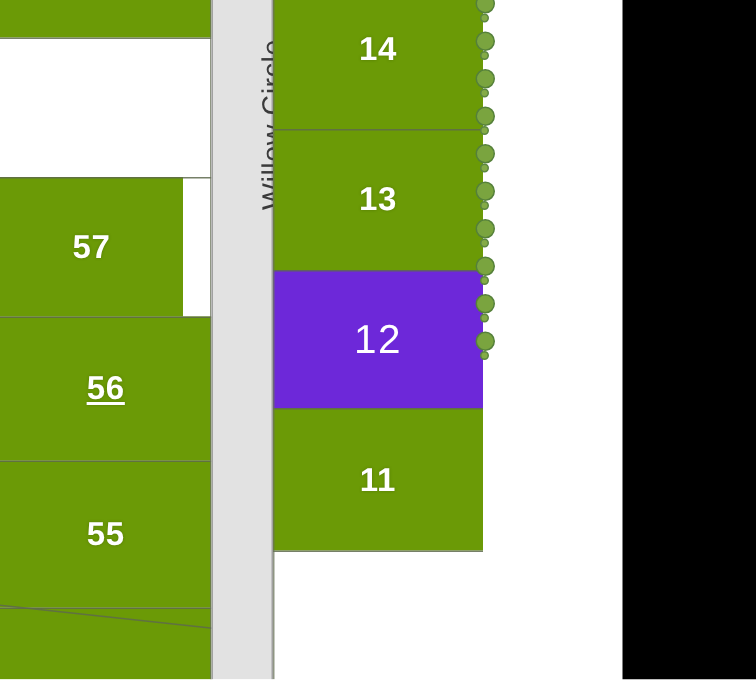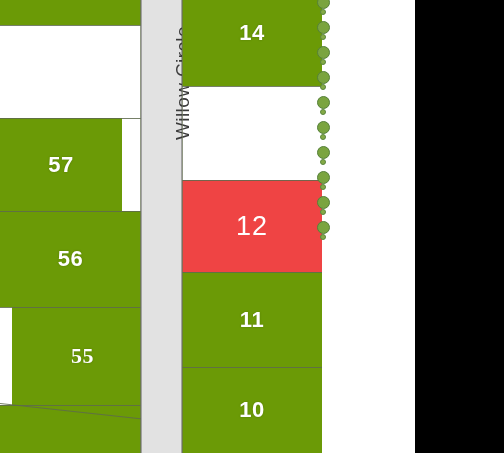--- a/index.html
+++ b/index.html
@@ -9,21 +9,21 @@
   #stage{position:relative;width:504px;height:453px;overflow:hidden;background:#ffffff;}
 
   
   #map{position:absolute;left:0;top:0;width:415px;height:453px;overflow:hidden;background:#ffffff;}
 
   
   .parcel{position:absolute;box-sizing:border-box;
           display:flex;align-items:center;justify-content:center;
           color:#ffffff;}
   .parcel.fill{background:#6b9a06;}
-  .parcel.sel{background:#ef4444;}
+  .parcel.sel{background:#6d28d9;}
 
   .plabel{font-size:22px;font-weight:bold;letter-spacing:.5px;
           text-shadow:0 0 2px rgba(40,60,0,.35);user-select:none;}
   .plabel.big{font-size:27px;font-weight:normal;letter-spacing:1px;
               text-shadow:none;}
 
   
   .bline{position:absolute;height:1px;background:#5e6a4d;opacity:.85;}
   .bline.diag{transform-origin:left center;}
 
@@ -53,56 +53,56 @@
 
   <div id="map">
 
     <div id="west-block" style="position: absolute; left: 0px; top: 0px; width: 141px; height: 453px;">
         <div class="parcel fill" style="left: 0px; top: -40px; width: 141px; height: 65px;"></div>
         <div class="bline" style="left: 0px; top: 25px; width: 141px;"></div>
         <div class="parcel fill" style="left: 0px; top: 118px; width: 122px; height: 93px;">
           <span class="plabel">57</span>
         </div>
         <div class="bline" style="left: 0px; top: 118px; width: 141px;"></div>
-        <div class="parcel fill" style="left: 0px; top: 211px; width: 141px; height: 96px;">
+        <div class="parcel fill" style="left: 0px; top: 211px; width: 141px; height: 96px; text-decoration: underline;">
           <span class="plabel">56</span>
         </div>
         <div class="bline" style="left: 0px; top: 211px; width: 141px;"></div>
-        <div class="parcel fill" style="left: 12px; top: 307px; width: 141px; height: 98px; font-family: Liberation Serif, serif;">
+        <div class="parcel fill" style="left: 0px; top: 307px; width: 141px; height: 98px;">
           <span class="plabel">55</span>
         </div>
         <div class="bline" style="left: 0px; top: 307px; width: 141px;"></div>
         <div class="parcel fill" style="left: 0px; top: 405px; width: 141px; height: 48px;"></div>
         <div class="bline" style="left: 0px; top: 405px; width: 141px;"></div>
         <div class="vedge" style="top: 0px; height: 453px; left: 140px;"></div>
         <div class="bline diag" style="left: 0px; top: 403px; width: 155px; transform: rotate(6.2deg);"></div>
       </div>
 
     <div id="street" style="left: 141px; top: 0px; width: 41px; height: 453px;">
       <div class="street-edge" style="left:0;top:0;height:100%;"></div>
       <div class="street-edge" style="right:0;top:0;height:100%;"></div>
     </div>
     <div id="street-name" style="left: 171.5px; top: 140px;">Willow Circle</div>
 
     <div id="east-block" style="position: absolute; left: 182px; top: 0px; width: 140px; height: 379px;">
         <div class="parcel fill" style="left: 0px; top: -20px; width: 140px; height: 106px;">
           <span class="plabel">14</span>
         </div>
+        <div class="parcel fill" style="left: 0px; top: 86px; width: 140px; height: 94px;">
+          <span class="plabel">13</span>
+        </div>
         <div class="bline" style="left: 0px; top: 86px; width: 140px;"></div>
         <div class="parcel sel" style="left: 0px; top: 180px; width: 140px; height: 92px;">
           <span class="plabel big">12</span>
         </div>
         <div class="bline" style="left: 0px; top: 180px; width: 140px;"></div>
         <div class="parcel fill" style="left: 0px; top: 272px; width: 140px; height: 95px; text-align: center;">
           <span class="plabel">11</span>
         </div>
         <div class="bline" style="left: 0px; top: 272px; width: 140px;"></div>
-        <div class="parcel fill" style="left: 0px; top: 367px; width: 140px; height: 86px;">
-          <span class="plabel">10</span>
-        </div>
         <div class="bline" style="left: 0px; top: 367px; width: 140px;"></div>
         <div class="vedge" style="top: 0px; height: 453px; left: 0px;"></div>
       </div>
 
     <div id="trees" style="left: 316px;">
         <div class="tree" style="width: 13px; height: 13px; left: 1px; top: -4px;"></div>
         <div class="tree sm" style="width: 6px; height: 6px; left: 4px; top: 9px;"></div>
         <div class="tree" style="width: 13px; height: 13px; left: 1px; top: 21px;"></div>
         <div class="tree sm" style="width: 6px; height: 6px; left: 4px; top: 34px;"></div>
         <div class="tree" style="width: 13px; height: 13px; left: 1px; top: 46px;"></div>

